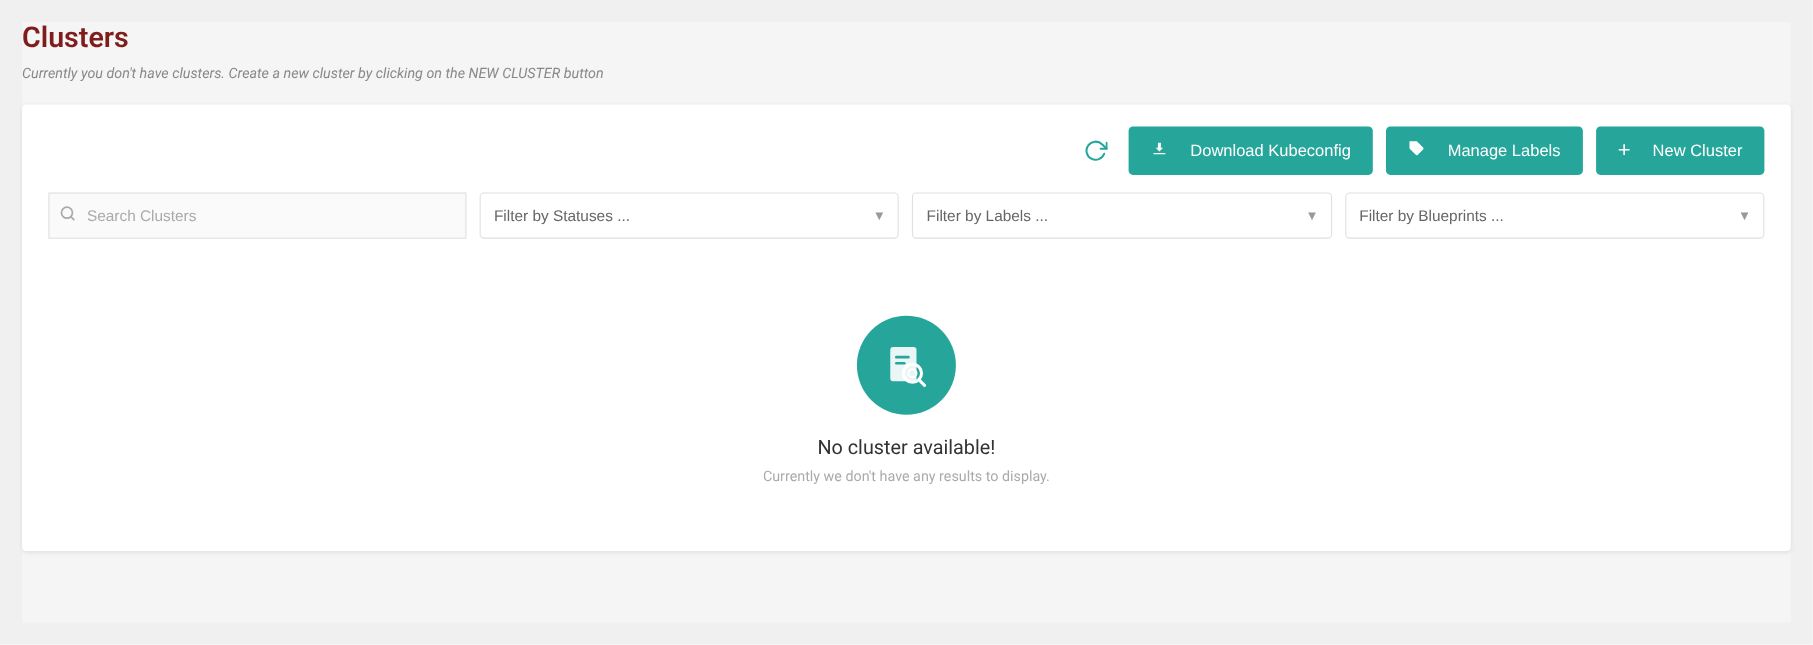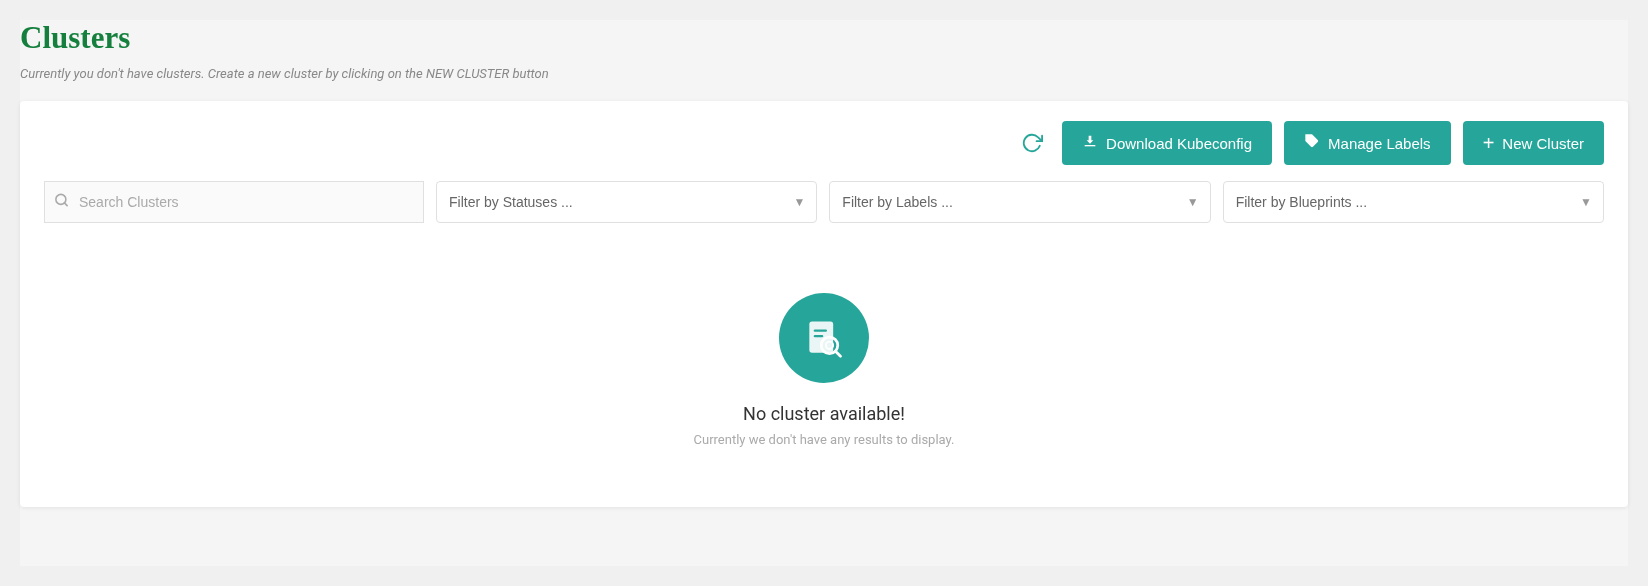--- a/index.html
+++ b/index.html
@@ -7,25 +7,24 @@
       font-family: -apple-system, BlinkMacSystemFont, 'Segoe UI', Roboto, sans-serif;
       background: #f0f0f0;
       min-height: 586px;
       padding: 20px;
     }
     .page-container {
       background: #f5f5f5;
       min-height: 546px;
     }
     .page-title {
-      color: #15803d;
-      font-size: 31px;
+      color: #7f1d1d;
+      font-size: 26px;
       font-weight: 600;
       margin-bottom: 10px;
-      font-family: Liberation Serif, serif;
     }
     .page-subtitle {
       color: #888;
       font-size: 13px;
       font-style: italic;
       margin-bottom: 20px;
     }
     .main-card {
       background: #fff;
       border-radius: 4px;
@@ -56,21 +55,21 @@
       color: #fff;
       border: none;
       border-radius: 4px;
       padding: 0 20px;
       height: 44px;
       font-size: 15px;
       font-weight: 500;
       cursor: pointer;
       display: flex;
       align-items: center;
-      gap: 8px;
+      gap: 20px;
       white-space: nowrap;
     }
     .btn-icon {
       font-size: 16px;
     }
     .filters-row {
       display: flex;
       gap: 12px;
       margin-bottom: 30px;
     }

